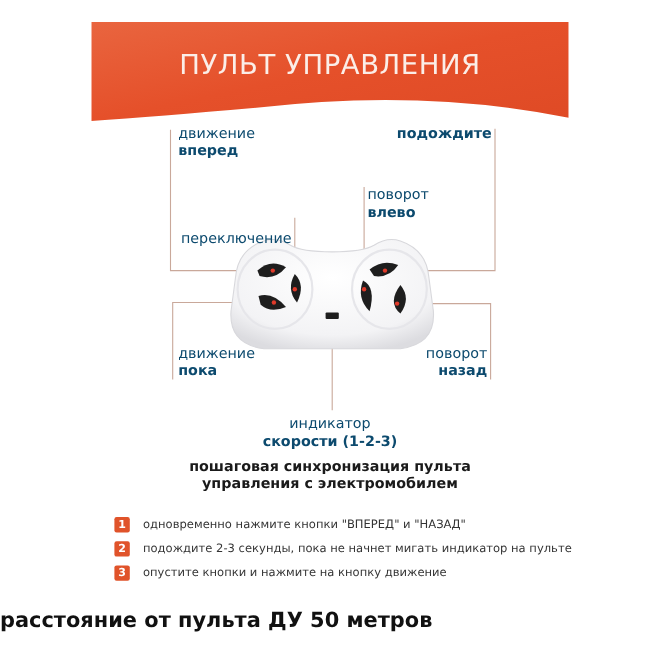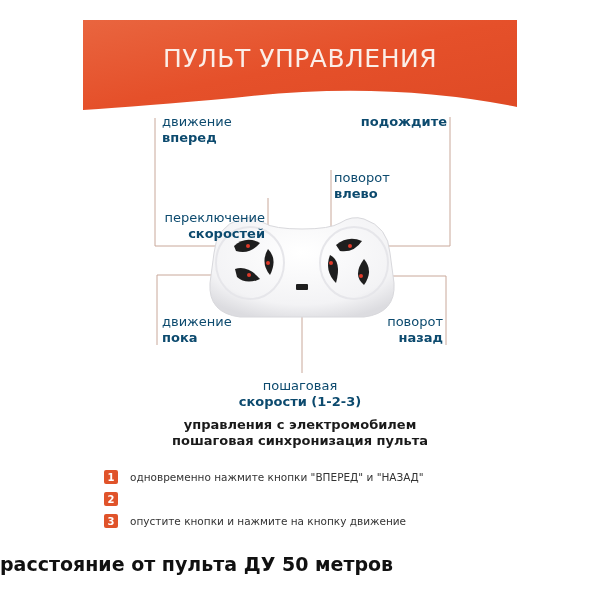--- a/index.html
+++ b/index.html
@@ -123,55 +123,55 @@
   <span class="thin">движение</span>
   <span class="bold">вперед</span>
 </div>
 
 <div class="lbl right" style="left:340px; top:114px; width:107px;">
   <span class="bold">подождите</span>
 </div>
 
 <div class="lbl right" style="left:150px; top:170px; width:115px;margin-top:40px;">
   <span class="thin">переключение</span>
-  <span class="bold">скоростей</span>
 </div>
 
 <div class="lbl" style="left:334px; top:170px;">
   <span class="thin">поворот</span>
   <span class="bold">влево</span>
 </div>
 
 <div class="lbl" style="left:162px; top:314px;">
   <span class="thin">движение</span>
   <span class="bold">пока</span>
 </div>
 
 <div class="lbl right" style="left:360px; top:314px; width:83px;">
   <span class="thin">поворот</span>
   <span class="bold">назад</span>
 </div>
 
 <div class="lbl center" style="left:220px; top:378px; width:160px;">
-  <span class="thin">пошаговая</span>
+  <span class="thin">индикатор</span>
   <span class="bold">скорости (1-2-3)</span>
 </div>
 
 <div class="sync-title">
+  <div>пошаговая синхронизация пульта</div>
   <div>управления с электромобилем</div>
-  <div>пошаговая синхронизация пульта</div>
 </div>
 
 <div class="steps">
   <div class="step">
     <span class="badge">1</span>
     <span class="step-text">одновременно нажмите кнопки "ВПЕРЕД" и "НАЗАД"</span>
   </div>
   <div class="step">
     <span class="badge">2</span>
+    <span class="step-text">подождите 2-3 секунды, пока не начнет мигать индикатор на пульте</span>
   </div>
   <div class="step">
     <span class="badge">3</span>
     <span class="step-text">опустите кнопки и нажмите на кнопку движение</span>
   </div>
 </div>
 
 <div class="footer">расстояние от пульта ДУ 50 метров</div>
 
 </body></html>

